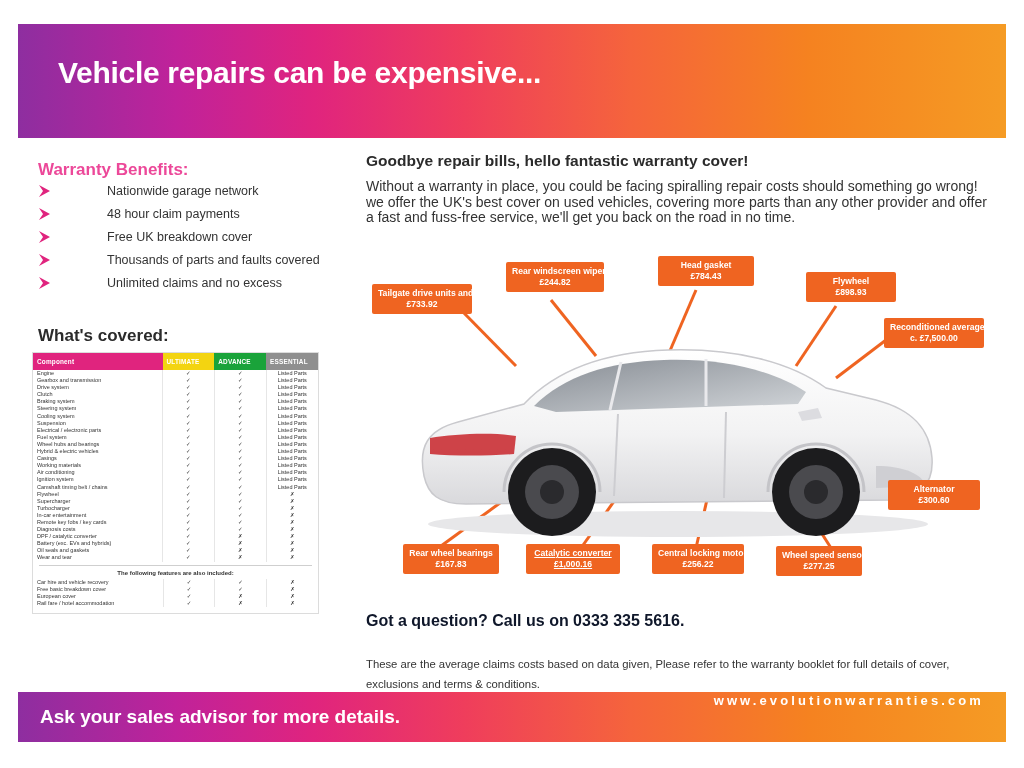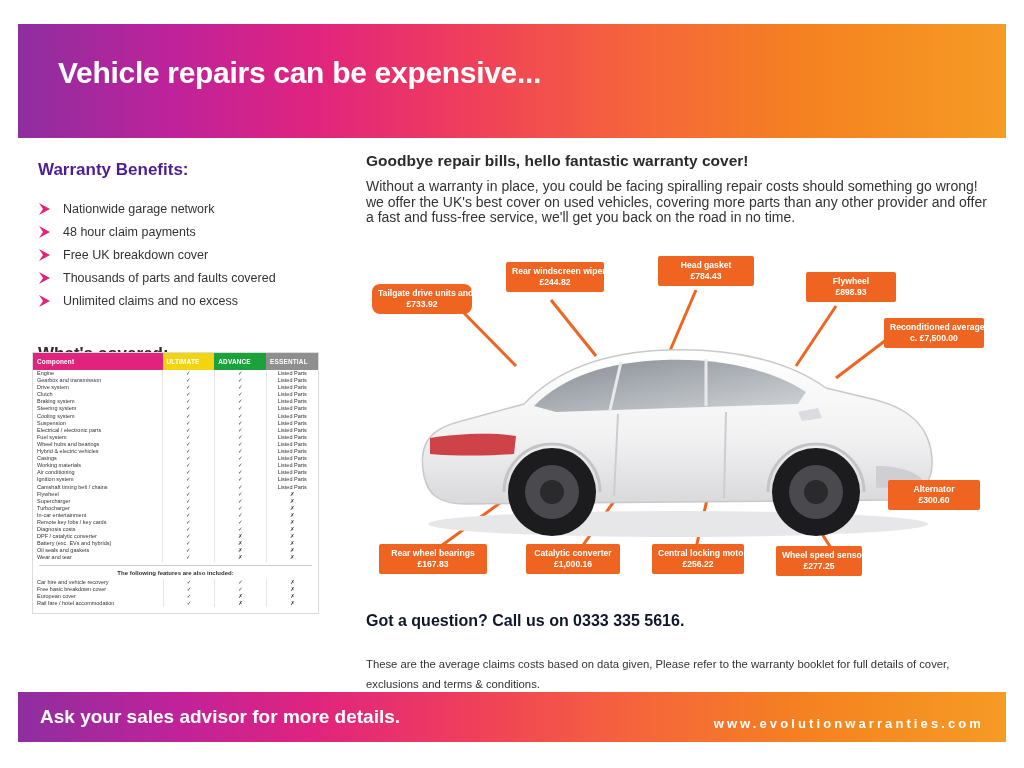--- a/index.html
+++ b/index.html
@@ -44,38 +44,39 @@
   }
   .footer-left {
     position: absolute;
     left: 22px; top: 14px;
     color: #ffffff;
     font-size: 19px;
     font-weight: bold;
   }
   .footer-right {
     position: absolute;
-    right: 22px; top: 24px;
+    right: 22px; top: 1px;
     color: #ffffff;
     font-size: 13px;
     font-weight: bold;
     letter-spacing: 3.1px;
   }
   
   .left-col { position: absolute; left: 38px; top: 160px; width: 290px; }
   .section-head {
     font-size: 17px;
     font-weight: bold;
-    color: #4c1d95;
-    margin-bottom: 22px;
+    color: #ec4899;
+    margin-bottom: 4px;
   }
   .benefit-row {
     display: flex;
     align-items: center;
     margin-bottom: 9px;
+    gap: 44px;
   }
   .chev {
     width: 16px; height: 14px;
     margin-right: 9px;
     flex: 0 0 auto;
   }
   .benefit-text {
     font-size: 12.5px;
     color: #333333;
   }
@@ -500,21 +501,21 @@
       <circle cx="410" cy="166" r="44" fill="#1c1c1e"></circle>
       <circle cx="410" cy="166" r="27" fill="#4a4a4e"></circle>
       <circle cx="410" cy="166" r="12" fill="#2a2a2d"></circle>
 
       <path d="M98,166 A48,48 0 0 1 194,166" fill="none" stroke="#c4c4c8" stroke-width="3"></path>
       <path d="M362,166 A48,48 0 0 1 458,166" fill="none" stroke="#c4c4c8" stroke-width="3"></path>
 
       <path d="M392,86 l20,-4 l4,10 l-20,3 z" fill="#dcdce0"></path>
     </svg>
 
-    <div class="callout" style="left:6px;  top:36px;  width:100px;border-radius:8px;">
+    <div class="callout" style="left:6px;  top:36px;  width:100px;">
       <div>Tailgate drive units and dampers</div>
       <div>£733.92</div>
     </div>
     <div class="callout" style="left:140px; top:14px; width:98px;">
       <div>Rear windscreen wiper motor</div>
       <div>£244.82</div>
     </div>
     <div class="callout" style="left:292px; top:8px;  width:96px;">
       <div>Head gasket</div>
       <div>£784.43</div>
@@ -532,25 +533,25 @@
       <div>£300.60</div>
     </div>
     <div class="callout" style="left:410px; top:298px; width:86px;">
       <div>Wheel speed sensor</div>
       <div>£277.25</div>
     </div>
     <div class="callout" style="left:286px; top:296px; width:92px;">
       <div>Central locking motor</div>
       <div>£256.22</div>
     </div>
-    <div class="callout" style="left:160px; top:296px; width:94px;">
+    <div class="callout" style="left:160px; top:296px; width:94px;text-decoration:underline;">
       <div>Catalytic converter</div>
       <div>£1,000.16</div>
     </div>
-    <div class="callout" style="left:13px;  top:296px; width:108px;">
+    <div class="callout" style="left:37px;  top:296px; width:96px;">
       <div>Rear wheel bearings</div>
       <div>£167.83</div>
     </div>
   </div>
 
   <div class="question">
     <div class="q-head">Got a question? Call us on 0333 335 5616.</div>
     <div class="q-body">These are the average claims costs based on data given, Please refer to the warranty booklet for full details of cover, exclusions and terms &amp; conditions.</div>
   </div>
 

